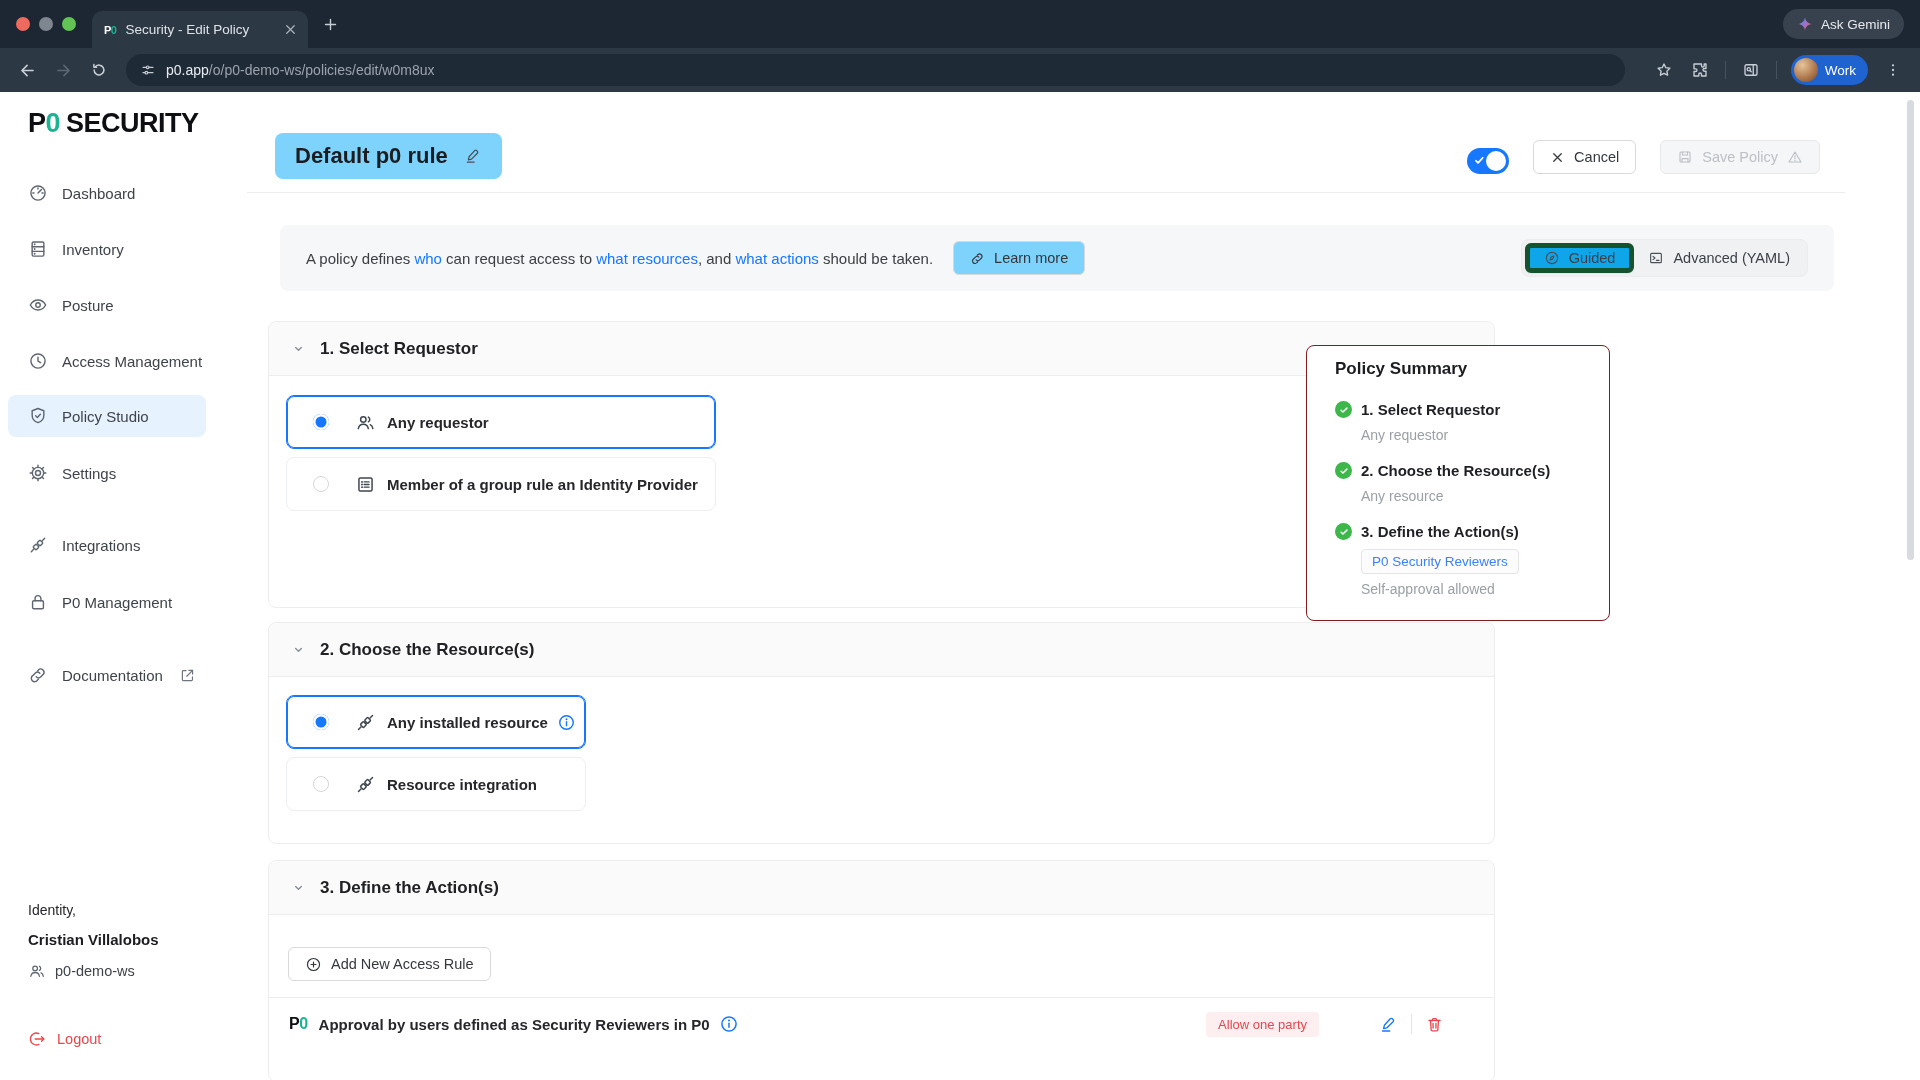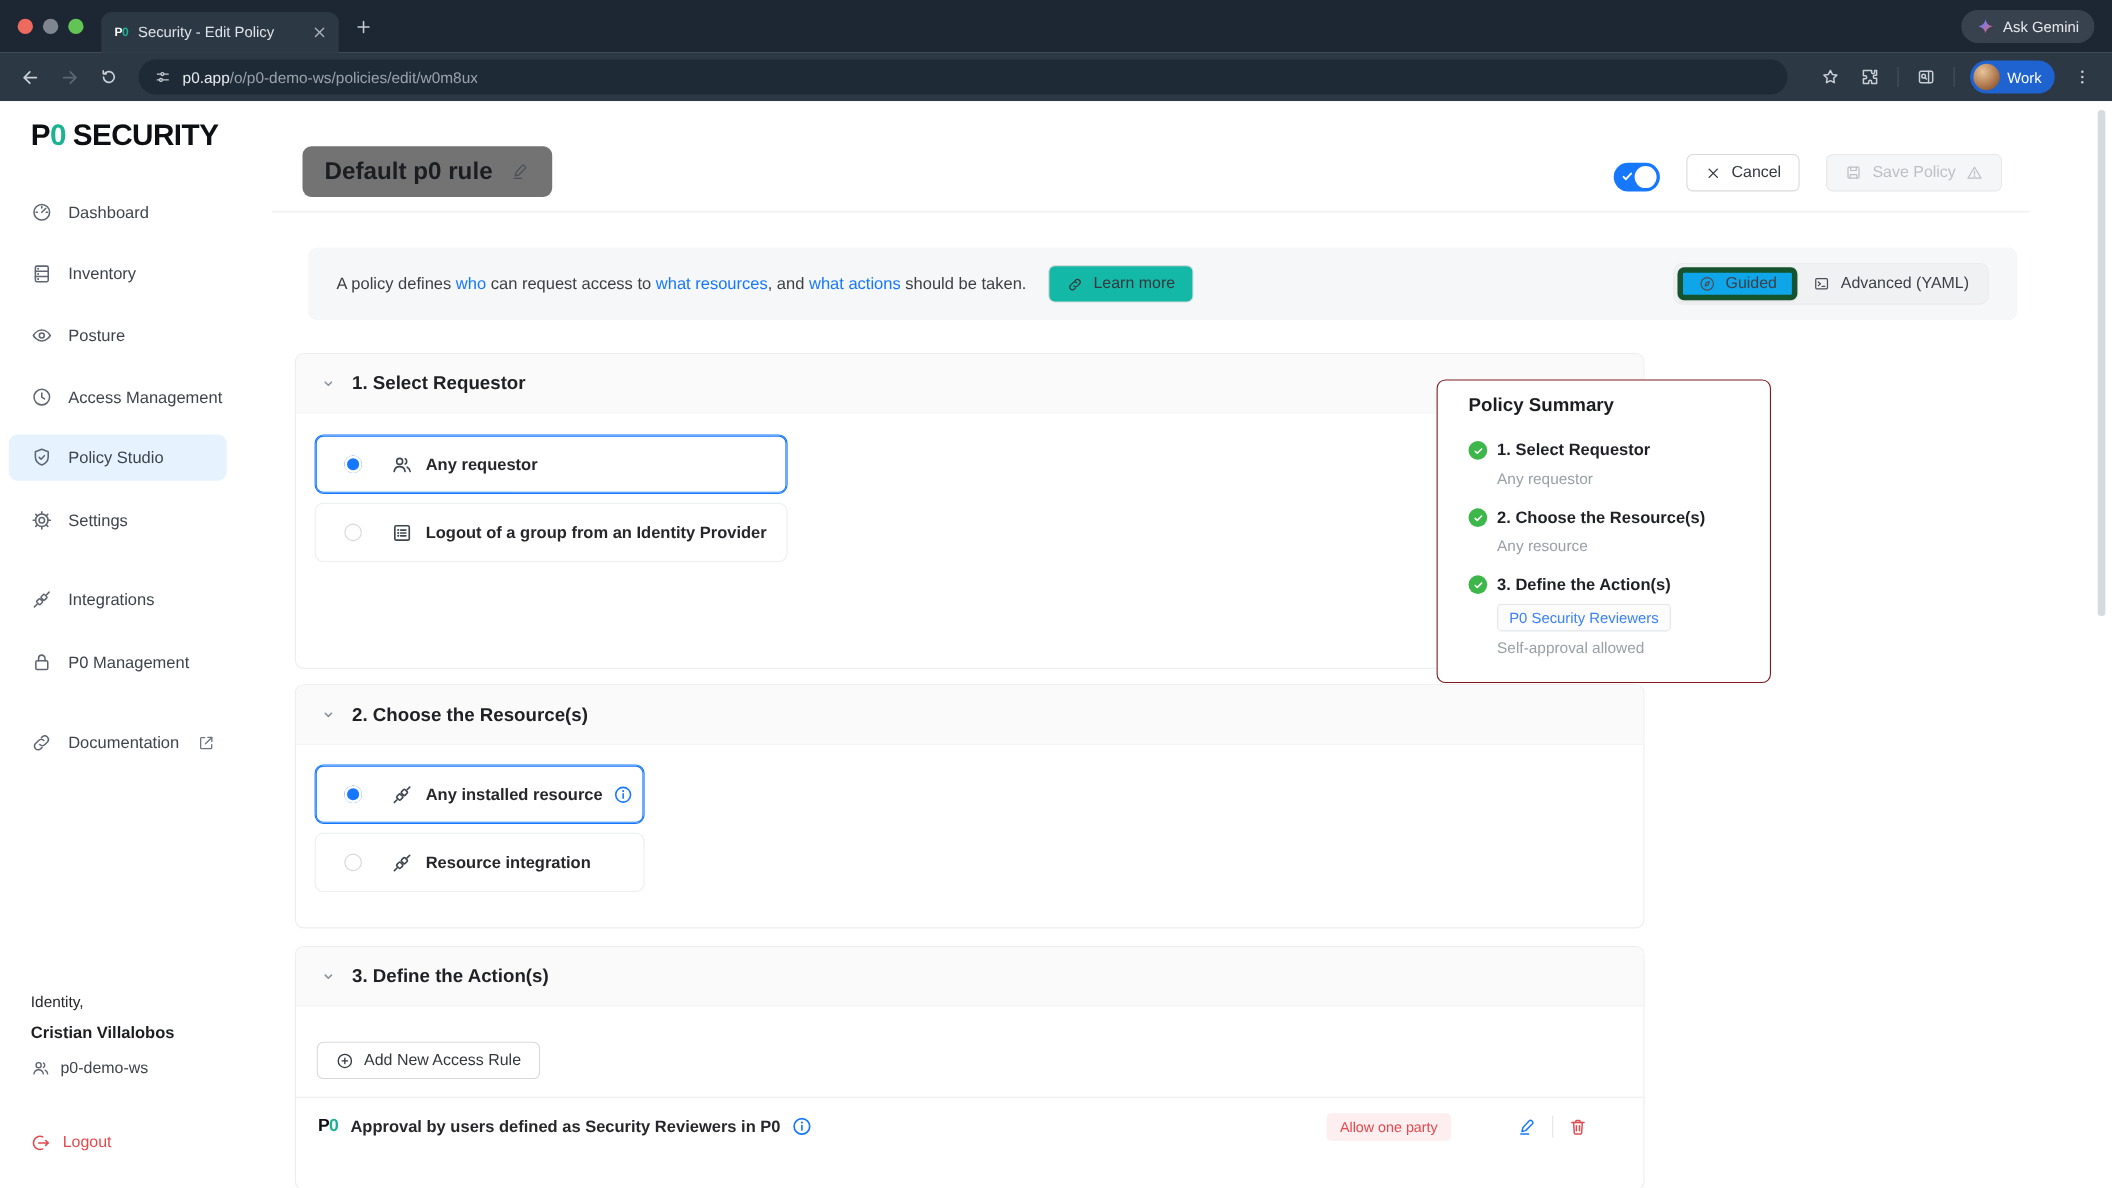--- a/index.html
+++ b/index.html
@@ -48,40 +48,40 @@
   .ext-icon { display:flex; color:#6f757e; margin-left:2px; }
   .welcome-block { position:absolute; left:28px; top:810px; }
   .welcome { font-size:14px; color:#26272b; }
   .user-name { font-size:15px; font-weight:700; color:#1c1d21; margin-top:13px; }
   .ws-row { display:flex; align-items:center; gap:9px; margin-top:14px; color:#5f6671; }
   .ws-label { font-size:14.5px; color:#3f434b; }
   .logout { position:absolute; left:28px; top:938px; display:flex; align-items:center; gap:11px; color:#e5484d; cursor:pointer; }
   .logout-label { font-size:14.5px; }
 
   
-  .title-pill { position:absolute; left:275px; top:41px; height:46px; background:#737373; border-radius:8px;
+  .title-pill { position:absolute; left:275px; top:41px; height:46px; background:#7dd3fc; border-radius:8px;
     display:flex; align-items:center; padding:0 20px; gap:16px; }
   .page-title { font-size:22px; font-weight:700; color:#1c1d21; }
   .edit-icon { display:flex; color:#4a4e55; cursor:pointer; }
   .controls { position:absolute; top:48px; right:100px; display:flex; align-items:flex-end; gap:24px; }
   .toggle { width:42px; height:26px; border-radius:13px; background:#1677ff; position:relative; cursor:pointer; }
   .toggle .knob { position:absolute; right:3px; top:3px; width:20px; height:20px; border-radius:50%; background:#fff; }
   .toggle .tcheck { position:absolute; left:6px; top:6px; color:#fff; display:flex; }
   .btn { display:inline-flex; align-items:center; gap:9px; height:34px; padding:0 16px; border-radius:6px;
     background:#fff; border:1px solid #d9d9d9; font-size:14.5px; color:#34383e; cursor:pointer; }
   .btn .bicon { display:flex; }
   .btn.disabled { background:#f5f6f7; border-color:#e6e8ea; color:#bcc0c6; cursor:not-allowed; }
   .hdr-divider { position:absolute; left:247px; right:75px; top:100px; height:1px; background:#ececec; }
 
   
   .banner { position:absolute; left:280px; top:133px; width:1554px; height:66px; background:#f6f7f8;
     border-radius:8px; display:flex; align-items:center; padding:0 14px 0 26px; }
   .banner-text { font-size:15px; color:#3c4043; white-space:nowrap; }
   .banner-text .blink { color:#1677ff; cursor:pointer; }
-  .learn-btn { margin-left:20px; height:34px; background:#14b8a6; }
+  .learn-btn { margin-left:20px; height:34px; background:#7dd3fc; }
   .segmented { margin-left:auto; margin-right:12px; height:38px; background:#f0f1f3; border:1px solid #ececee;
     border-radius:8px; display:flex; align-items:center; padding:3px; }
   .seg { display:flex; align-items:center; gap:9px; height:30px; padding:0 14px; border-radius:6px;
     font-size:14.5px; color:#3c4148; cursor:pointer; }
   .seg.active { background:#0ea5e9; border:5px solid #14532d; box-shadow:0 1px 2px rgba(0,0,0,.05); }
   .seg .sicon { display:flex; color:#4a4f57; }
 
   
   .card { position:absolute; left:268px; width:1227px; background:#fff; border:1px solid #ededf0; border-radius:8px; }
   .card-head { height:54px; background:#fafafa; border-bottom:1px solid #ededf0; border-radius:8px 8px 0 0;
@@ -477,21 +477,21 @@
         </div>
         <div class="opt opt-w1">
           <span class="radio"></span>
           <span class="oicon">
             <svg width="21" height="21" viewBox="0 0 24 24" fill="none" stroke="currentColor" stroke-width="1.7" stroke-linecap="round">
                 <rect x="4.5" y="4.5" width="15" height="15" rx="1.5"></rect>
                 <path d="M10.5 9h5.5M10.5 12h5.5M10.5 15h5.5"></path>
                 <path d="M8 9h.01M8 12h.01M8 15h.01" stroke-width="2.2"></path>
               </svg>
           </span>
-          <span class="olabel">Logout of a group from an Identity Provider</span>
+          <span class="olabel">Member of a group rule an Identity Provider</span>
         </div>
       </div>
     </div>
 
     <div class="card" style="top:530px; height:222px;">
       <div class="card-head">
         <span class="chev">
           <svg width="17" height="17" viewBox="0 0 24 24" fill="none" stroke="currentColor" stroke-width="2" stroke-linecap="round" stroke-linejoin="round">
               <path d="M8 10.5l4 4 4-4"></path>
             </svg>

